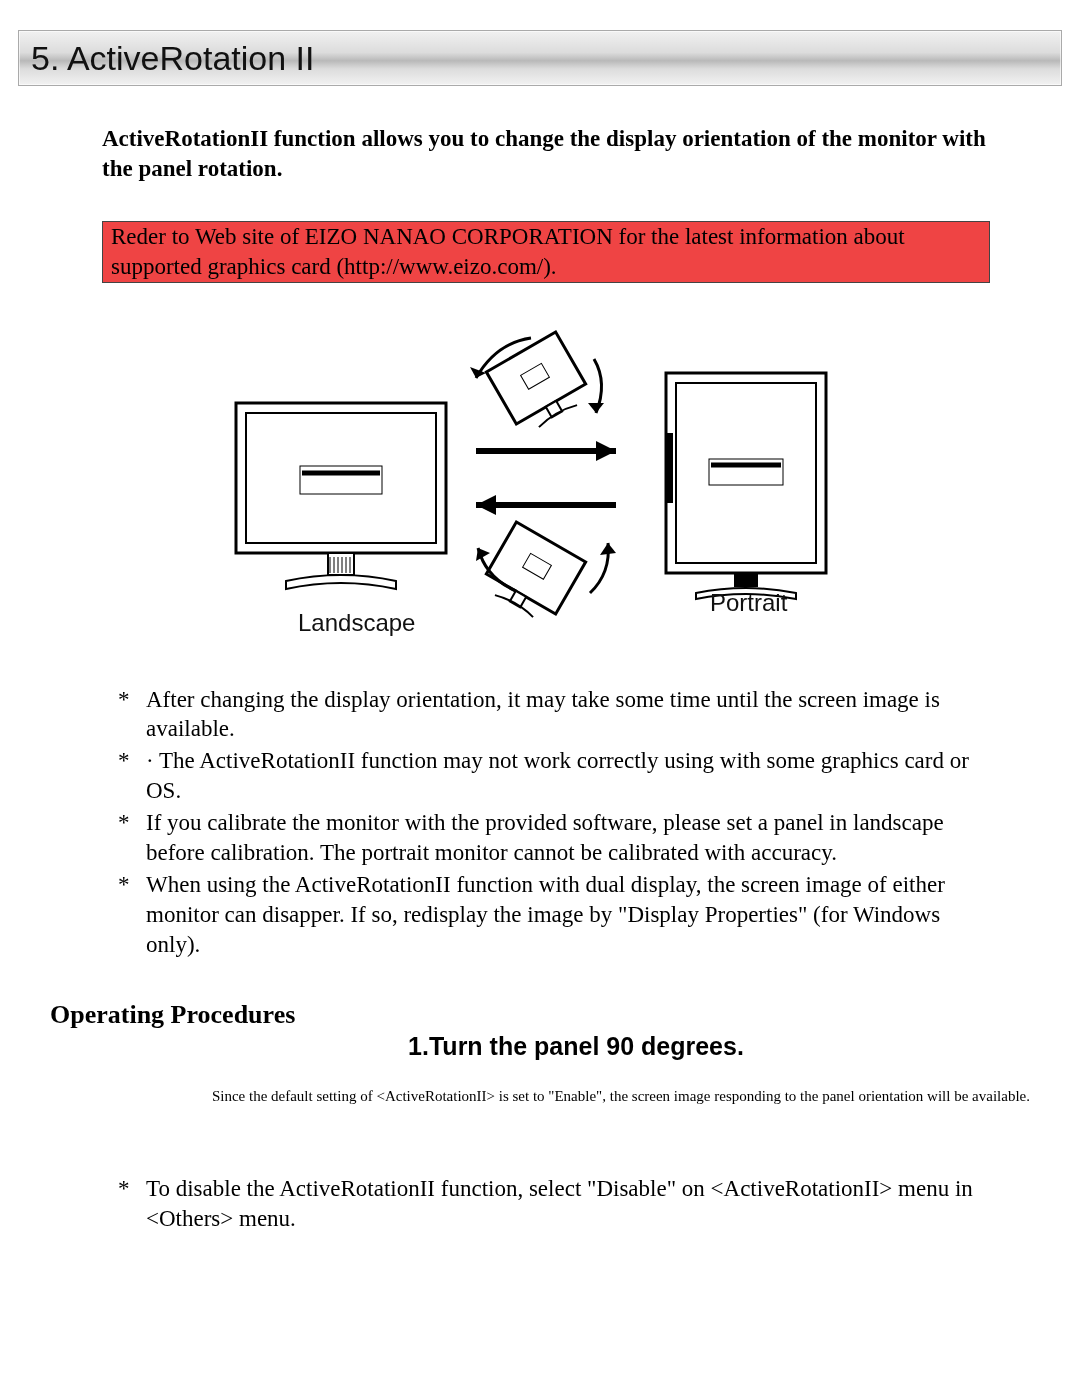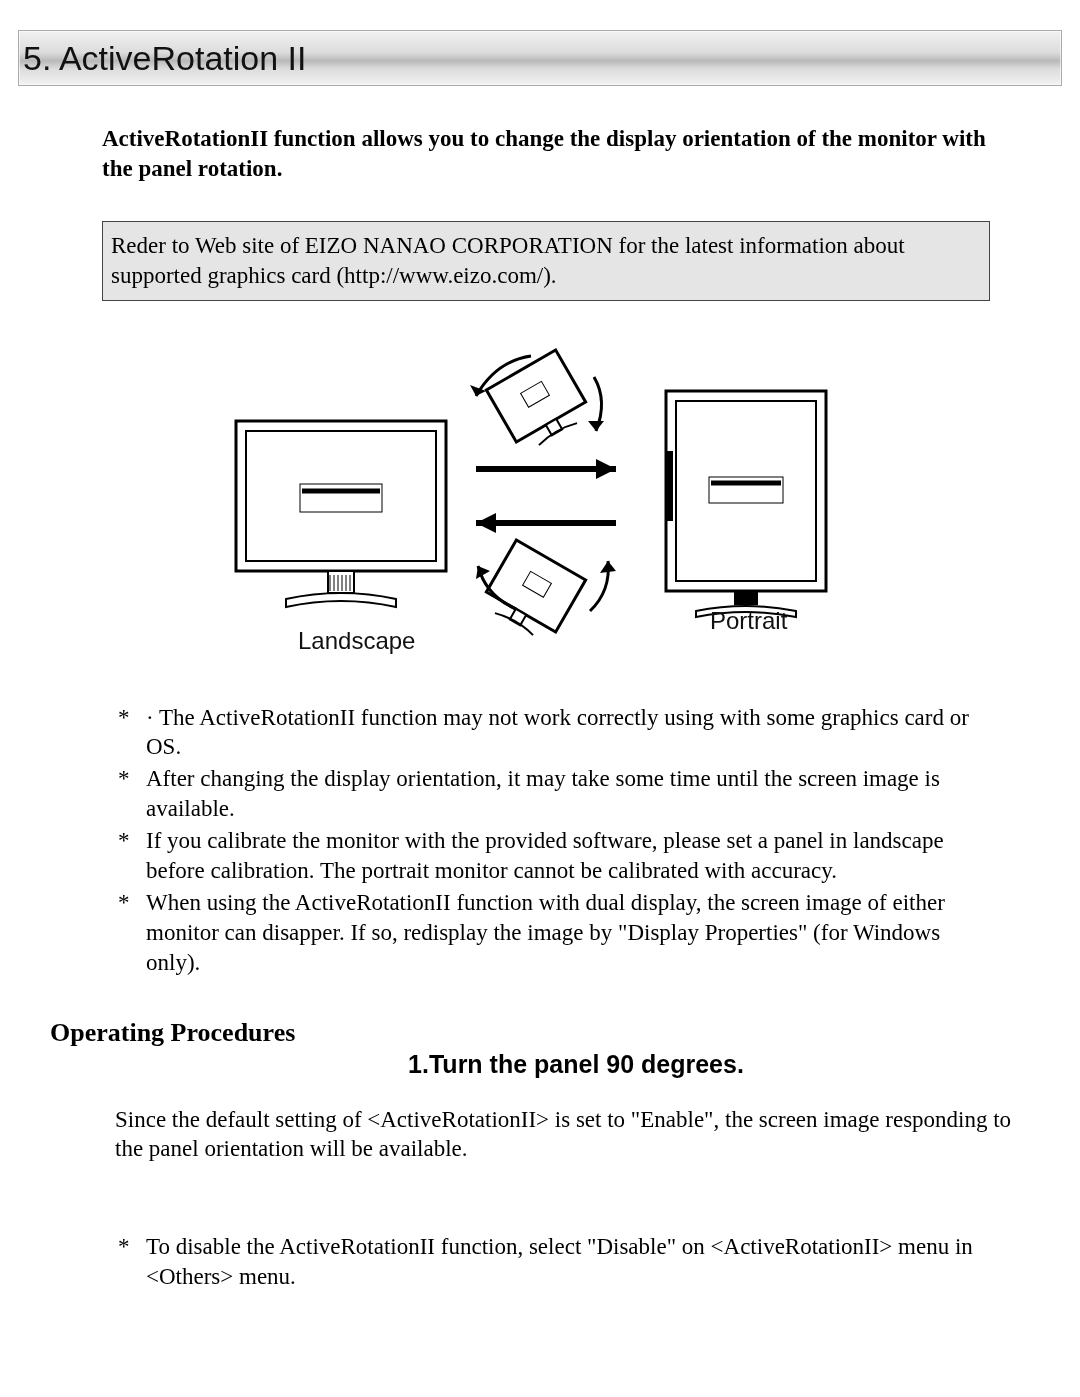--- a/index.html
+++ b/index.html
@@ -16,43 +16,43 @@
     box-sizing: border-box;
     padding: 0;
   }
   .header-bar {
     margin: 30px 18px 0 18px;
     height: 54px;
     background: linear-gradient(to bottom, #f1f1f1 0%, #dcdcdc 40%, #b9b9b9 55%, #dcdcdc 70%, #f2f2f2 100%);
     border: 1px solid #aaa;
     display: flex;
     align-items: center;
-    padding-left: 4px;
+    padding-left: 12px;
     box-shadow: inset 0 0 0 1px rgba(255,255,255,0.6);
   }
   .header-bar h1 {
     margin: 0;
     font-size: 34px;
     font-family: Arial, Helvetica, sans-serif;
     font-weight: 400;
     color: #111;
   }
   .content {
     margin: 38px 90px 0 102px;
     font-size: 23px;
     line-height: 1.3;
   }
   .intro {
     margin-bottom: 37px;
     font-weight: bold;
   }
   .note-box {
     border: 1px solid #444;
-    background: #e5e5e5;
-    padding: 9px 8px;
+    background: #ef4444;
+    padding: 0 8px;
     color: #000;
     font-size: 23px;
     line-height: 1.3;
   }
   .diagram-area {
     margin: 40px auto 20px auto;
     width: 740px;
     height: 310px;
     position: relative;
   }
@@ -96,22 +96,23 @@
   }
   .op-step {
     font-family: Arial, Helvetica, sans-serif;
     font-size: 25px;
     font-weight: bold;
     margin: 2px 0 0 72px;
     text-align: center;
   }
   .op-step-body {
     margin: 26px 0 0 65px;
-    font-size: 23px;
-    line-height: 1.3;
+    font-size: 15px;
+    line-height: 1.3;
+    text-align: right;
   }
   .notes-list2 {
     list-style: none;
     margin: 68px 0 0 60px;
     padding: 0;
   }
   .notes-list2 li {
     position: relative;
     padding-left: 36px;
     font-size: 23px;
@@ -198,22 +199,22 @@
 
           <rect x="558" y="250" width="24" height="14" fill="#000"></rect>
           <path d="M520 270 Q570 260 620 270 L620 276 Q570 266 520 276 Z" fill="#fff" stroke="#000" stroke-width="2"></path>
         </g>
       </svg>
       <div class="monitor-label" style="left:122px; top:284px;">Landscape</div>
       <div class="monitor-label" style="left:534px; top:264px;">Portrait</div>
     </div>
 
     <ul class="notes-list">
+      <li>After changing the display orientation, it may take some time until the screen image is available.</li>
       <li>· The ActiveRotationII function may not work correctly using with some graphics card or OS.</li>
-      <li>After changing the display orientation, it may take some time until the screen image is available.</li>
       <li>If you calibrate the monitor with the provided software, please set a panel in landscape before calibration. The portrait monitor cannot be calibrated with accuracy.</li>
       <li>When using the ActiveRotationII function with dual display, the screen image of either monitor can disapper. If so, redisplay the image by "Display Properties" (for Windows only).</li>
     </ul>
   </div>
 
   <div class="op-section">
     <div class="op-heading">Operating Procedures</div>
     <div class="op-step">1.Turn the panel 90 degrees.</div>
     <div class="op-step-body">Since the default setting of &lt;ActiveRotationII&gt; is set to "Enable", the screen image responding to the panel orientation will be available.</div>
 

